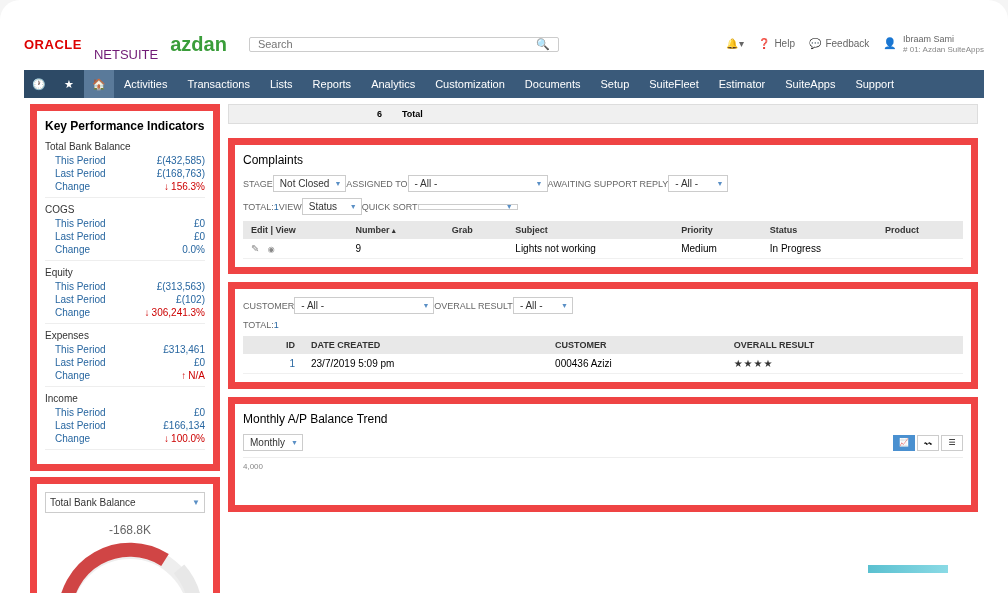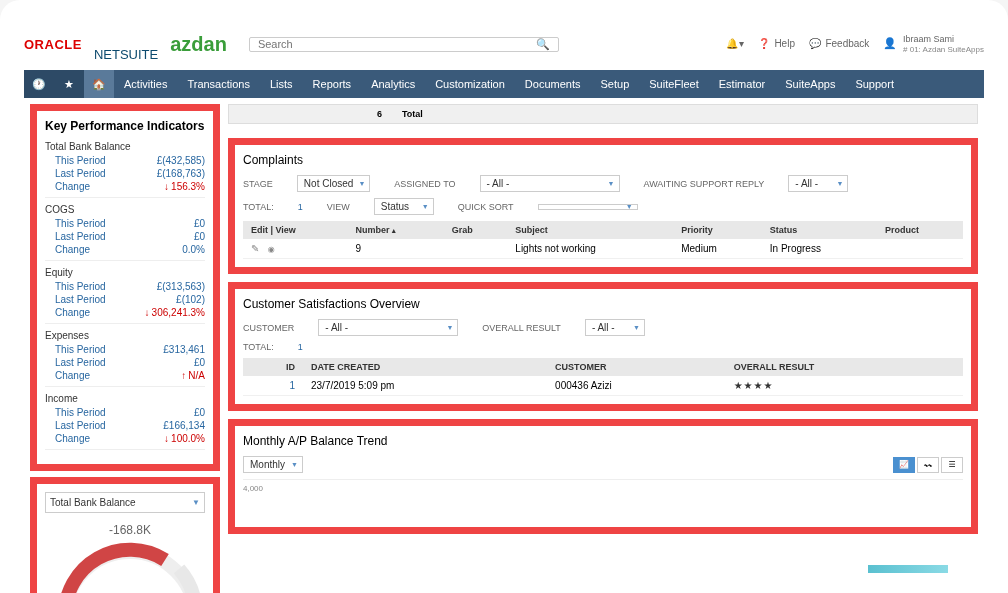--- a/index.html
+++ b/index.html
@@ -2,21 +2,21 @@
 <html><head>
 <meta charset="utf-8">
 <style>
 * { margin: 0; padding: 0; box-sizing: border-box; font-family: Arial, sans-serif; }
 body { background: #f5f5f5; font-size: 11px; }
 .laptop-frame { width: 1008px; height: 593px; background: #fff; border-radius: 20px 20px 0 0; padding: 18px 24px 0; position: relative; }
 .screen { width: 100%; height: 100%; background: #fff; overflow: hidden; }
 
 .top-bar { display: flex; align-items: center; padding: 8px 0; gap: 12px; }
 .logo-oracle { color: #d00; font-weight: bold; font-size: 13px; letter-spacing: 0.5px; }
-.logo-netsuite { color: #0c4a6e; font-size: 13px; font-weight: 500; margin-top: 21px; }
+.logo-netsuite { color: #701a75; font-size: 13px; font-weight: 500; margin-top: 21px; }
 .logo-azdan { color: #3a9d3a; font-size: 20px; font-weight: bold; }
 .search-box { flex: 1; max-width: 310px; border: 1px solid #ccc; border-radius: 2px; padding: 0 8px; display: flex; align-items: center; margin-left: 10px; }
 .search-box input { border: none; outline: none; flex: 1; font-size: 11px; }
 .top-right { margin-left: auto; display: flex; align-items: center; gap: 14px; color: #666; }
 .top-icon { display: inline-flex; align-items: center; gap: 4px; font-size: 10px; }
 .user-info { display: flex; align-items: center; gap: 6px; }
 .user-text { font-size: 9px; line-height: 1.2; }
 .user-text .sub { color: #888; font-size: 8px; }
 
 .nav-bar { background: #3a5a7a; display: flex; align-items: stretch; height: 28px; }
@@ -39,21 +39,21 @@
 .kpi-change { color: #c00; display: flex; align-items: center; gap: 2px; }
 
 .kpi-meter-select { border: 1px solid #ccc; padding: 4px; font-size: 10px; display: flex; justify-content: space-between; align-items: center; color: #333; margin-bottom: 10px; }
 .gauge-container { position: relative; width: 170px; height: 110px; margin: 0 auto; }
 .gauge-svg { width: 170px; height: 90px; }
 .gauge-value { text-align: center; font-size: 20px; font-weight: bold; margin-top: -30px; }
 
 .section-header { background: #f0f0f0; font-size: 9px; padding: 4px 8px; display: flex; gap: 20px; border: 1px solid #ddd; margin-bottom: 6px; }
 .section-title { font-size: 12px; font-weight: normal; margin-bottom: 8px; }
 
-.filter-row { display: flex; gap: 24px; align-items: center; font-size: 9px; margin-bottom: 6px; flex-wrap: wrap; }
+.filter-row { display: flex; gap: 0; align-items: center; font-size: 9px; margin-bottom: 6px; flex-wrap: wrap; }
 .filter-label { color: #666; text-transform: uppercase; }
 .filter-select { border: 1px solid #ccc; padding: 2px 16px 2px 6px; font-size: 10px; color: #333; position: relative; display: inline-flex; align-items: center; min-width: 60px; }
 .filter-select::after { content: '▼'; font-size: 7px; color: #5a8fc5; position: absolute; right: 4px; }
 
 .table { width: 100%; border-collapse: collapse; font-size: 10px; }
 .table th { background: #e8e8e8; text-align: left; padding: 4px 8px; font-weight: bold; font-size: 9px; color: #333; }
 .table td { padding: 4px 8px; border-bottom: 1px solid #f0f0f0; }
 .link { color: #2766a0; }
 
 .chart-controls { display: flex; justify-content: space-between; align-items: center; margin-bottom: 6px; }
@@ -280,21 +280,20 @@
             <td>Lights not working</td>
             <td>Medium</td>
             <td>In Progress</td>
             <td></td>
           </tr>
         </tbody>
       </table>
     </div>
 
     <div class="card">
-      <div class="section-title">Customer Satisfactions Overview</div>
       <div class="filter-row">
         <span class="filter-label">CUSTOMER</span>
         <span class="filter-select" style="min-width:140px">- All -</span>
         <span class="filter-label">OVERALL RESULT</span>
         <span class="filter-select">- All -</span>
       </div>
       <div class="filter-row">
         <span class="filter-label">TOTAL:</span>
         <span class="link">1</span>
       </div>

